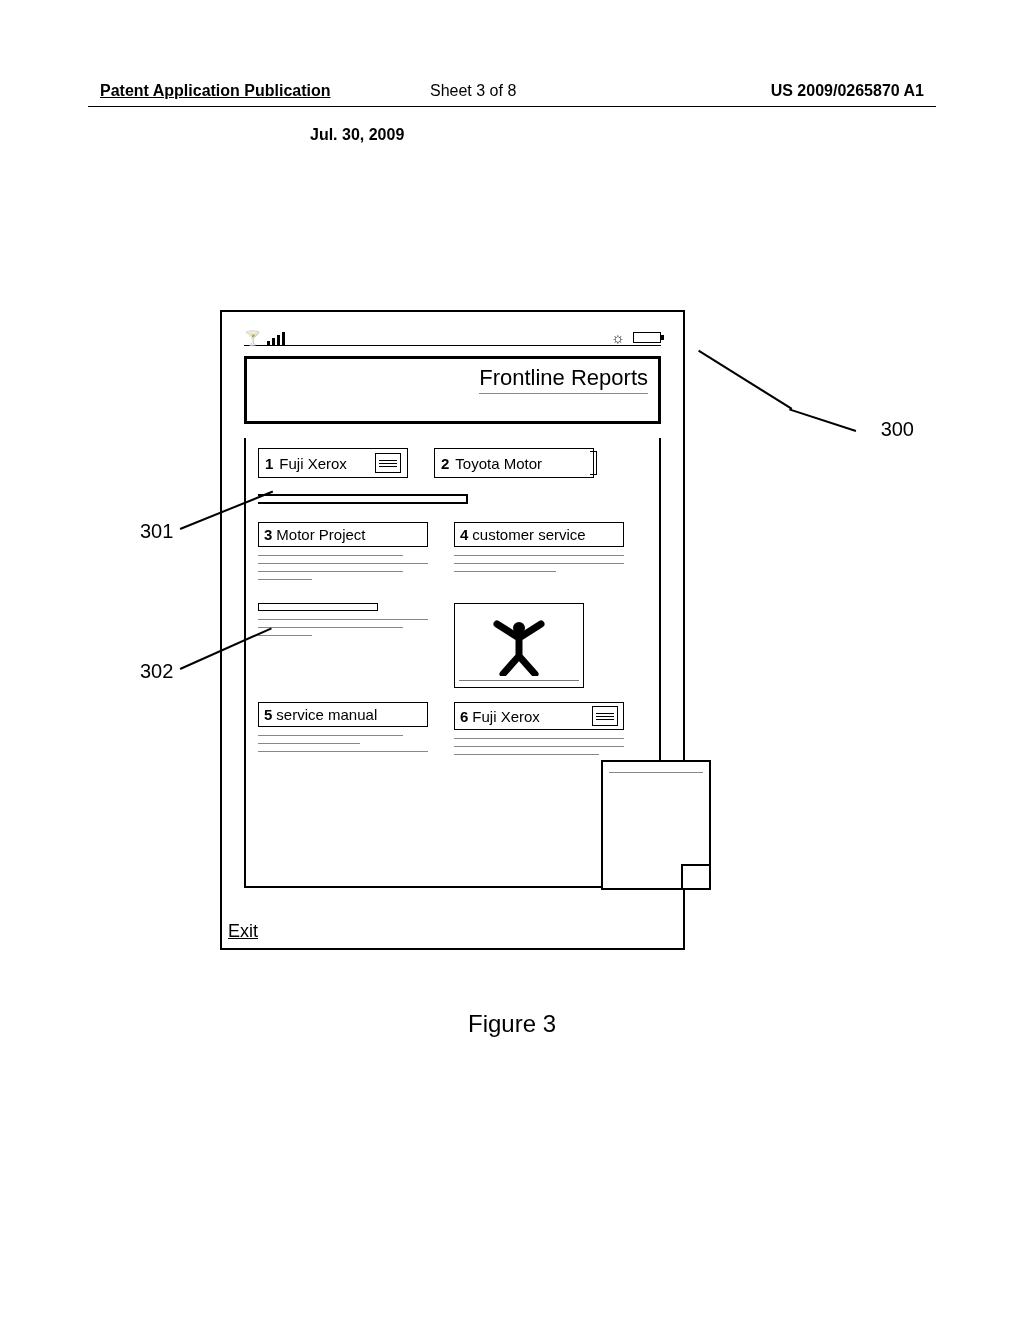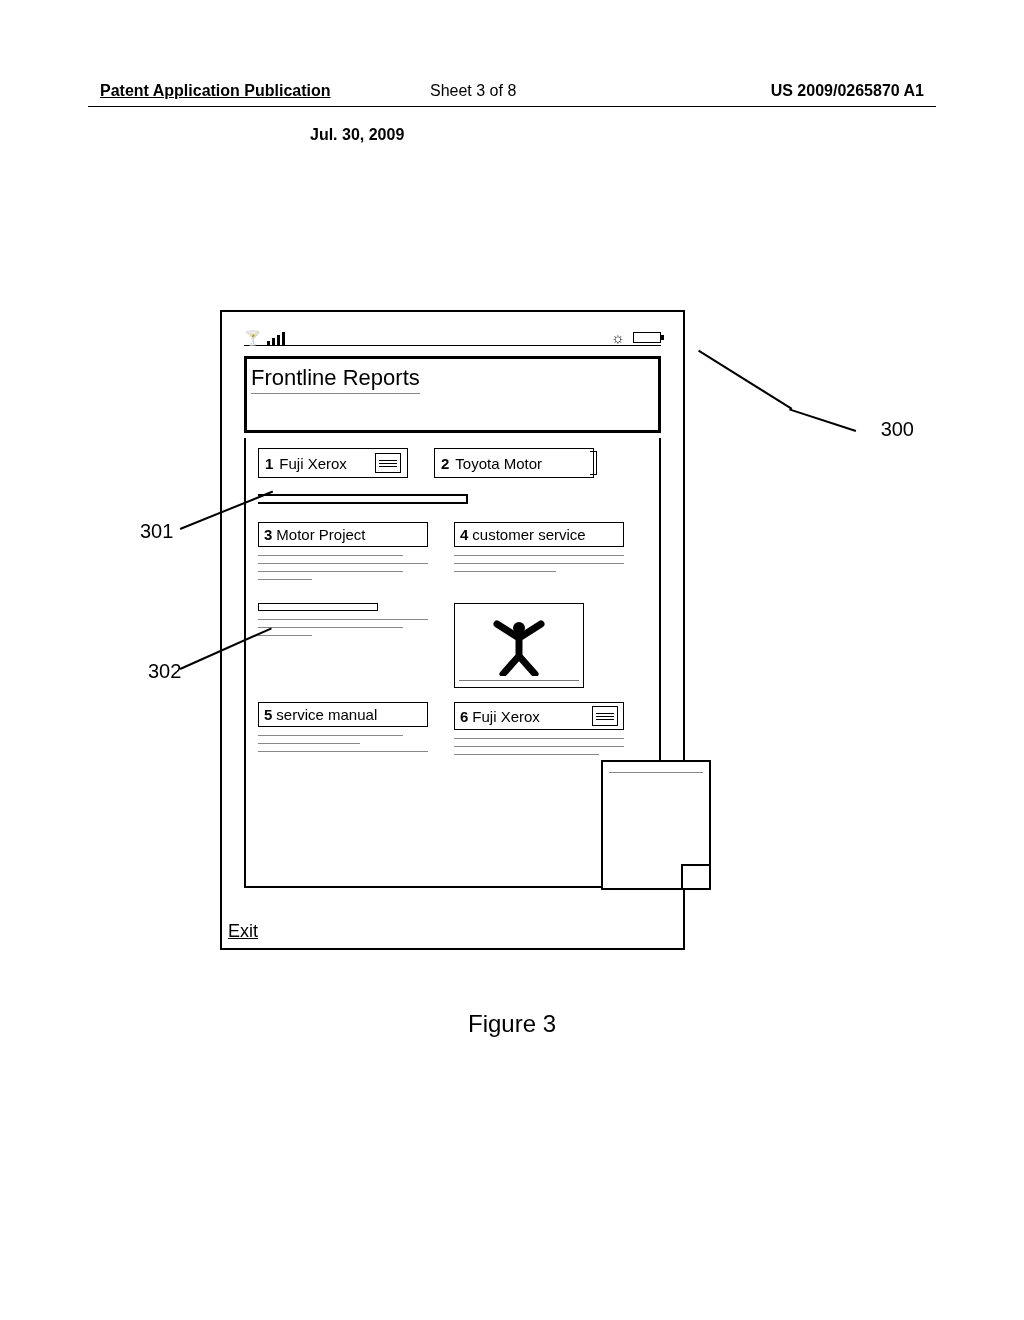--- a/index.html
+++ b/index.html
@@ -68,23 +68,24 @@
   .battery {
     width: 28px; height: 11px; border:1.3px solid #000; position: relative;
   }
   .battery::after{
     content:""; position:absolute; right:-4px; top:2px; width:3px; height:5px; background:#000;
   }
 
   .title-box {
     position: absolute;
     left: 22px; top: 44px; right: 22px;
-    height: 77px;
+    height: 68px;
     border: 3px solid #000;
-    padding: 6px 4px;
+    padding: 6px 10px;
+    text-align: right;
   }
   .title-text {
     font: 22px Arial;
     border-bottom: 1.5px solid #888;
     display: inline-block;
     padding-bottom: 2px;
   }
 
   .content {
     position: absolute;
@@ -170,21 +171,21 @@
 
   .softkey {
     position:absolute; left:6px; bottom:6px;
     font:18px Arial; text-decoration:underline;
   }
 
   
   .callout { position:absolute; font:20px Arial; }
   .c300 { right: 110px; top: 418px; }
   .c301 { left: 140px; top: 520px; }
-  .c302 { left: 148px; top: 660px; }
+  .c302 { left: 140px; top: 660px; }
 
   .lead {
     position:absolute; background:#000;
   }
   .lead-300a { right:168px; top:430px; width:70px; height:1.5px; transform: rotate(18deg); transform-origin: right center;}
   .lead-300b { right:232px; top:408px; width:110px; height:1.5px; transform: rotate(32deg); transform-origin: right center;}
   .lead-301 { left:180px; top:528px; width:100px; height:1.5px; transform: rotate(-22deg); transform-origin:left center;}
   .lead-302 { left:180px; top:668px; width:100px; height:1.5px; transform: rotate(-24deg); transform-origin:left center;}
 
   .fig-label {

